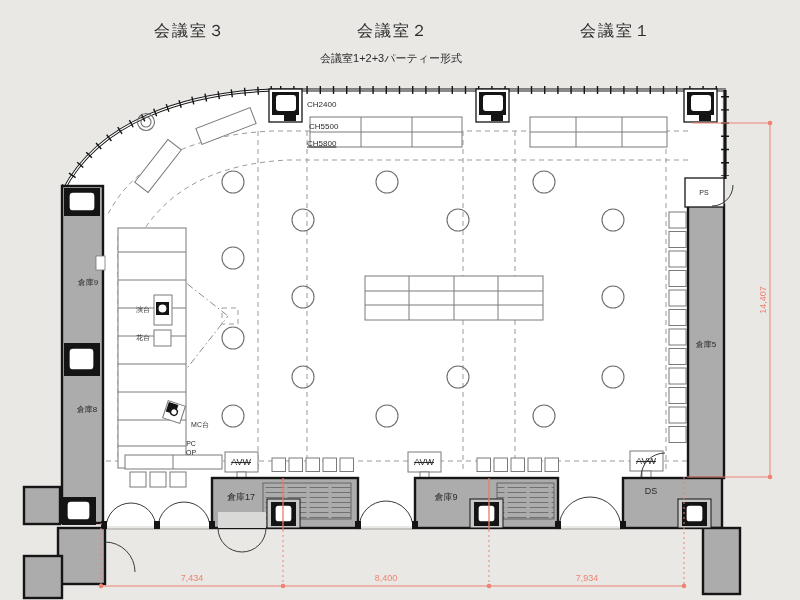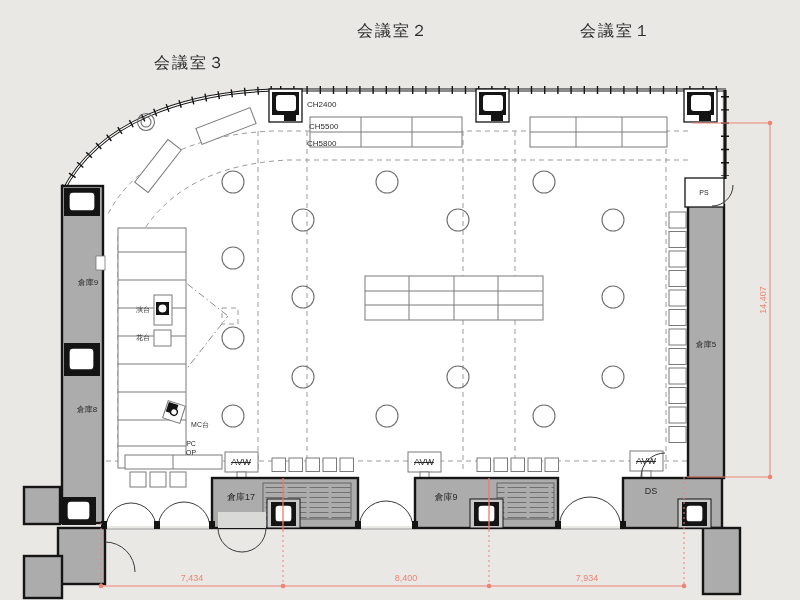--- a/index.html
+++ b/index.html
@@ -295,27 +295,28 @@
     <circle class="reddot" cx="489" cy="586" r="2.3"></circle>
         <circle class="reddot" cx="684" cy="586" r="2.3"></circle>
     <line class="red" x1="770" y1="123" x2="770" y2="477"></line>
     <line class="red" x1="692" y1="123" x2="770" y2="123"></line>
     <line class="red" x1="687" y1="477" x2="770" y2="477"></line>
     <circle class="reddot" cx="770" cy="123" r="2.3"></circle>
         <circle class="reddot" cx="770" cy="477" r="2.3"></circle>
   </g>
 </svg>
 
-<div class="lbl t16" style="left:190px;top:31px;margin-top:32px;">会議室３</div>
+<div class="lbl t16" style="left:190px;top:31px;">会議室３</div>
 <div class="lbl t16" style="left:393px;top:31px;">会議室２</div>
 <div class="lbl t16" style="left:616px;top:31px;">会議室１</div>
+<div class="lbl t11" style="left:391px;top:58px;">会議室1+2+3パーティー形式</div>
 
 <div class="lbl la t8" style="left:307px;top:104px;">CH2400</div>
 <div class="lbl la t8" style="left:309px;top:126px;">CH5500</div>
-<div class="lbl la t8" style="left:307px;top:143px;">CH5800</div>
+<div class="lbl la t8" style="left:307px;top:143px;text-decoration:underline;">CH5800</div>
 
 <div class="lbl t8 stack2" style="left:88px;top:283px;">
   <span>倉庫</span>
       <span>9</span>
 </div>
 <div class="lbl t8 stack2" style="left:87px;top:410px;">
   <span>倉庫</span>
       <span>8</span>
 </div>
 <div class="lbl t8 stack2" style="left:706px;top:345px;">
@@ -339,17 +340,17 @@
 <div class="lbl t9 strike" style="left:646px;top:461px;">AVW</div>
 
 <div class="lbl t7" style="left:143px;top:310px;">演台</div>
 <div class="lbl t7" style="left:143px;top:338px;">花台</div>
 <div class="lbl t7" style="left:200px;top:425px;">MC台</div>
 <div class="lbl t7" style="left:191px;top:443px;">PC</div>
 <div class="lbl t7" style="left:191px;top:452px;">OP</div>
 <div class="lbl micm" style="left:162.5px;top:308.5px;">M</div>
 
 <div class="lbl t9 redtxt" style="left:192px;top:578px;">7,434</div>
-<div class="lbl t9 redtxt" style="left:406px;top:578px;">8,400</div>
+<div class="lbl t9 redtxt" style="left:386px;top:578px;">8,400</div>
 <div class="lbl t9 redtxt" style="left:587px;top:578px;">7,934</div>
 <div class="lbl t9 redtxt rot" style="left:763px;top:300px;">14,407</div>
 
 </div>
 
 </body></html>

